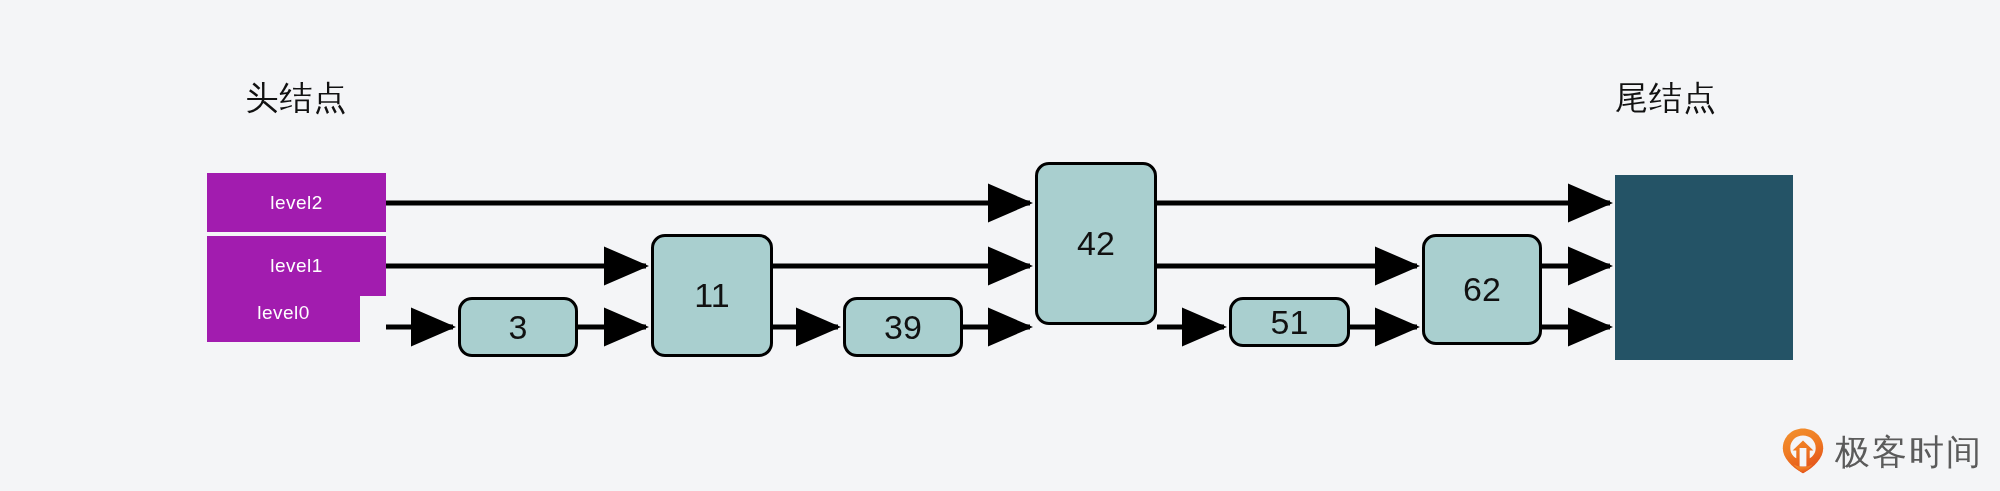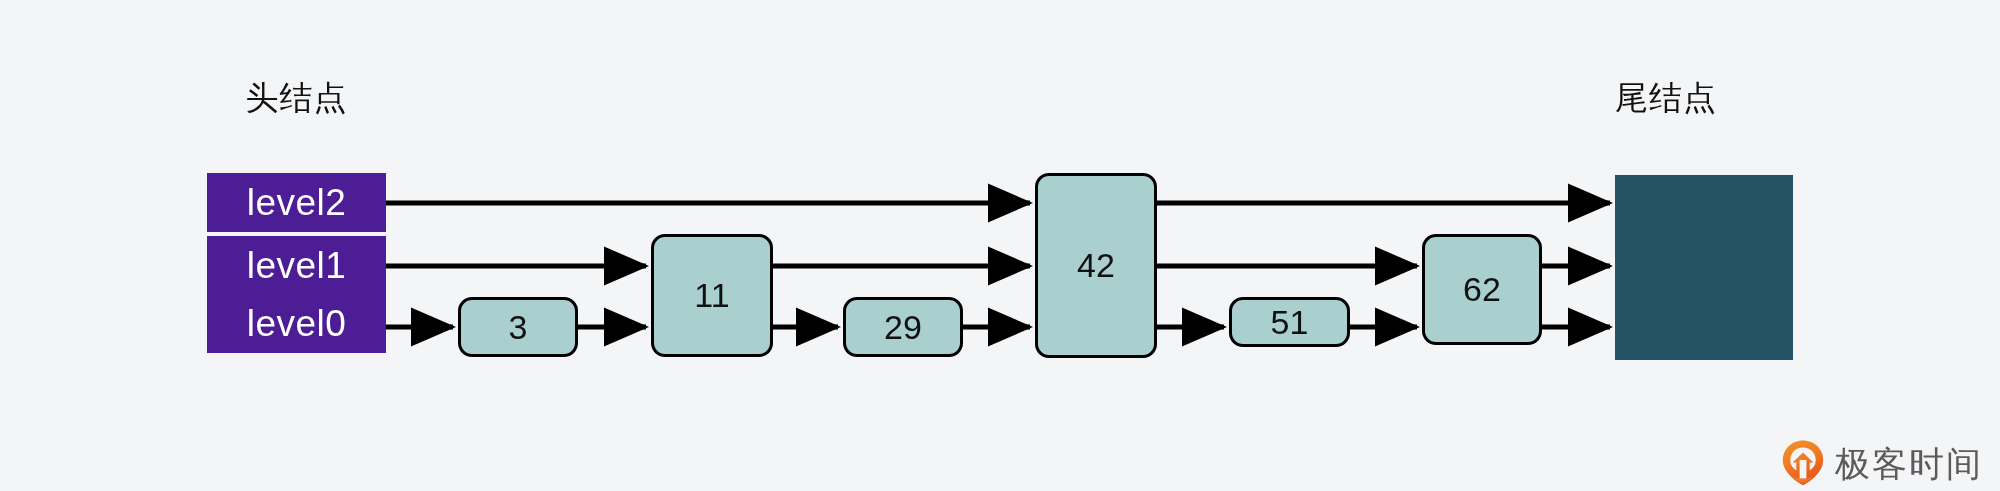--- a/index.html
+++ b/index.html
@@ -18,31 +18,31 @@
     font-size:33px;
     color:#111111;
     white-space:nowrap;
     letter-spacing:1px;
   }
   #caption-head{left:207px;top:76px;width:179px;text-align:center;}
   #caption-tail{left:1615px;top:76px;width:179px;text-align:left;}
 
   .head-cell{
     position:absolute;
-    background:#4c1d95;
+    background:#a21caf;
     color:#ffffff;
-    font-size:37px;
+    font-size:19px;
     display:flex;
     align-items:center;
     justify-content:center;
     letter-spacing:0.5px;
   }
   #head-level2{left:207px;top:173px;width:179px;height:59px;}
   #head-level1{left:207px;top:236px;width:179px;height:60px;}
-  #head-level0{left:207px;top:294px;width:179px;height:59px;}
+  #head-level0{left:207px;top:283px;width:153px;height:59px;}
 
   #tail-node{
     position:absolute;
     left:1615px;top:175px;width:178px;height:185px;
     background:#245366;
   }
 
   .node{
     position:absolute;
     background:#a9cfcf;
@@ -51,21 +51,21 @@
     box-sizing:border-box;
     display:flex;
     align-items:center;
     justify-content:center;
     font-size:34px;
     color:#111111;
   }
 
   #watermark{
     position:absolute;
-    left:1782px;top:440px;
+    left:1782px;top:428px;
     display:flex;align-items:center;gap:11px;
   }
   #watermark-logo{width:42px;height:46px;display:block;}
   #watermark-text{
     font-size:35px;
     color:#5b5b5b;
     letter-spacing:2px;
     line-height:1;
     white-space:nowrap;
   }
@@ -101,22 +101,22 @@
 
   <div class="caption" id="caption-head">头结点</div>
   <div class="caption" id="caption-tail">尾结点</div>
 
   <div class="head-cell" id="head-level2">level2</div>
   <div class="head-cell" id="head-level1">level1</div>
   <div class="head-cell" id="head-level0">level0</div>
 
   <div class="node" style="left:458px;top:297px;width:120px;height:60px;">3</div>
   <div class="node" style="left:651px;top:234px;width:122px;height:123px;">11</div>
-  <div class="node" style="left:843px;top:297px;width:120px;height:60px;">29</div>
-  <div class="node" style="left:1035px;top:173px;width:122px;height:185px;">42</div>
+  <div class="node" style="left:843px;top:297px;width:120px;height:60px;">39</div>
+  <div class="node" style="left:1035px;top:162px;width:122px;height:163px;">42</div>
   <div class="node" style="left:1229px;top:297px;width:121px;height:50px;">51</div>
   <div class="node" style="left:1422px;top:234px;width:120px;height:111px;">62</div>
 
   <div id="tail-node"></div>
 
   <div id="watermark">
     <svg id="watermark-logo" viewBox="0 0 42 46" xmlns="http://www.w3.org/2000/svg">
       <defs>
         <linearGradient id="pinGrad" x1="0" y1="0" x2="0.4" y2="1">
           <stop offset="0%" stop-color="#f2922f"></stop>

